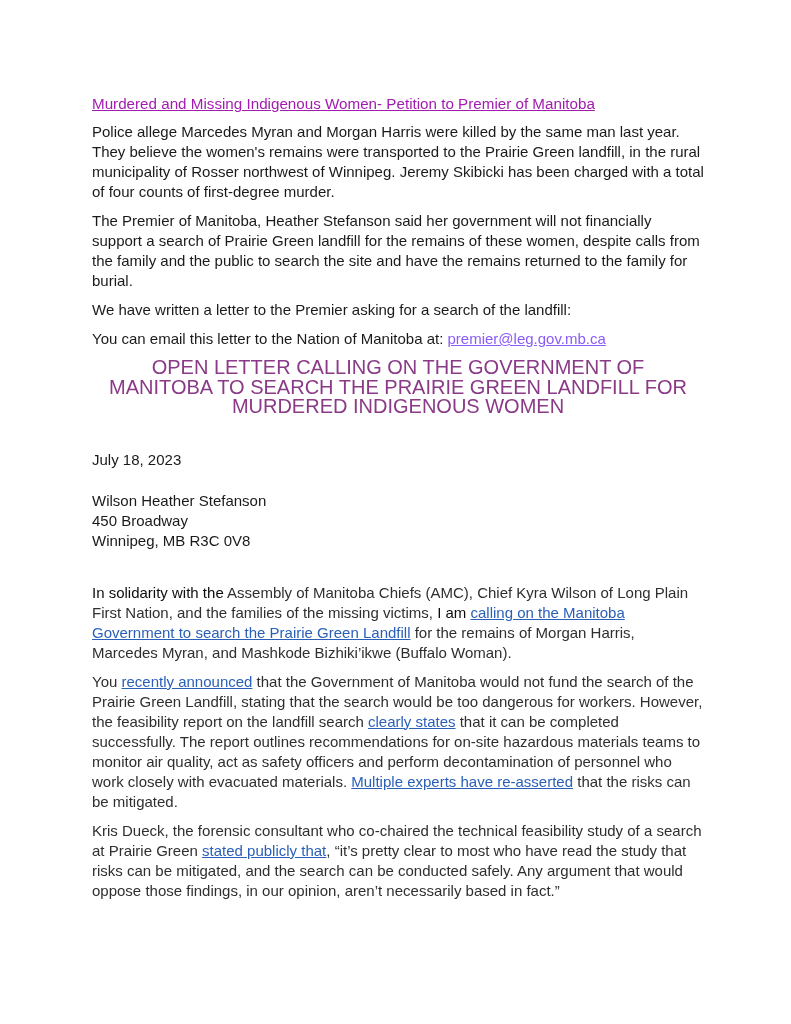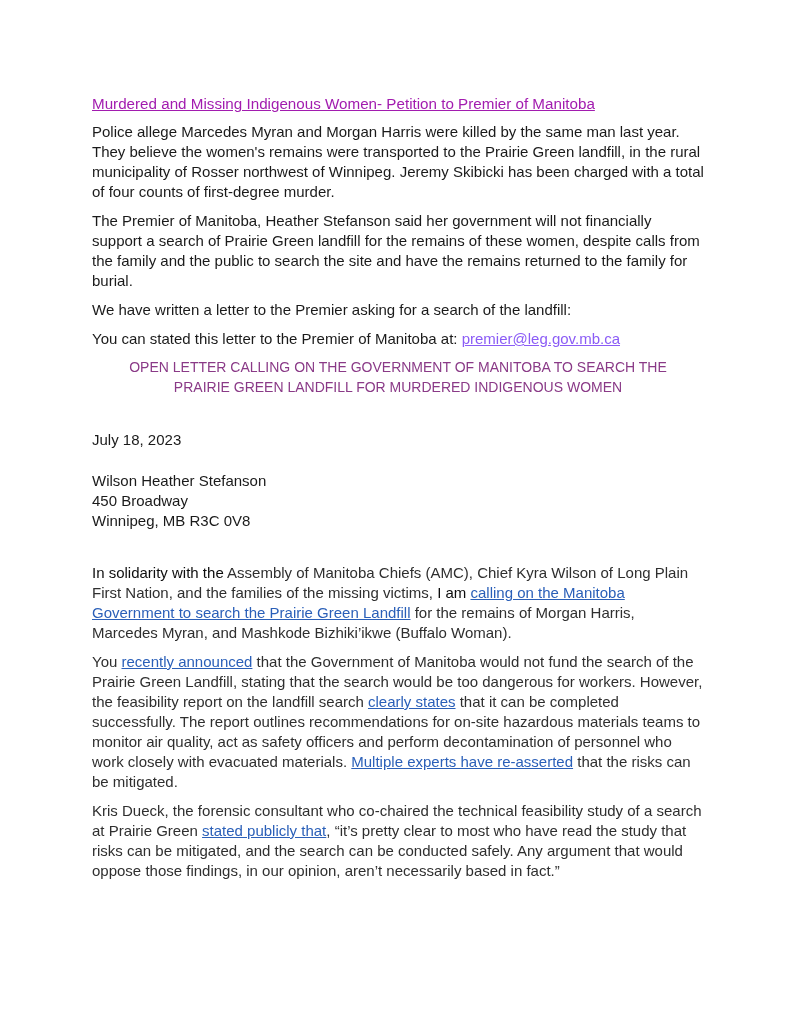--- a/index.html
+++ b/index.html
@@ -34,21 +34,21 @@
       line-height: 20px;
     }
     .para { margin-bottom: 9px; }
     a.email {
       color: #8b5cf6;
       text-decoration: underline;
     }
     .open-letter {
       text-align: center;
       color: #8a3a87;
-      font-size: 14px;
+      font-size: 20px;
       line-height: 19.5px;
       margin-top: 3px;
       padding: 0 12px;
     }
     .date { margin-top: 33px; }
     .address { margin-top: 21px; }
     .salutation { margin-top: 20px; }
     .letter-body {
       margin-top: 32px;
       color: #2f2f2f;
@@ -64,21 +64,21 @@
 <body>
 
 <div class="page">
 
   <p class="title">Murdered and Missing Indigenous Women- Petition to Premier of Manitoba</p>
 
   <p class="para">Police allege Marcedes Myran and Morgan Harris were killed by the same man last year. They believe the women's remains were transported to the Prairie Green landfill, in the rural municipality of Rosser northwest of Winnipeg. Jeremy Skibicki has been charged with a total of four counts of first-degree murder.</p>
   <p class="para">The Premier of Manitoba, Heather Stefanson said her government will not financially support a search of Prairie Green landfill for the remains of these women, despite calls from the family and the public to search the site and have the remains returned to the family for burial.</p>
   <p class="para">We have written a letter to the Premier asking for a search of the landfill:</p>
 
-  <p class="para"><span>You can stated this letter to the Premier of Manitoba at: </span><a class="email" href="#">premier@leg.gov.mb.ca</a></p>
+  <p class="para"><span>You can email this letter to the Nation of Manitoba at: </span><a class="email" href="#">premier@leg.gov.mb.ca</a></p>
 
   <p class="open-letter">OPEN LETTER CALLING ON THE GOVERNMENT OF MANITOBA TO SEARCH THE PRAIRIE GREEN LANDFILL FOR MURDERED INDIGENOUS WOMEN</p>
 
   <p class="date">July 18, 2023</p>
 
   <div class="address">
     <p>Wilson Heather Stefanson</p>
     <p>450 Broadway</p>
     <p>Winnipeg, MB R3C 0V8</p>
   </div>

